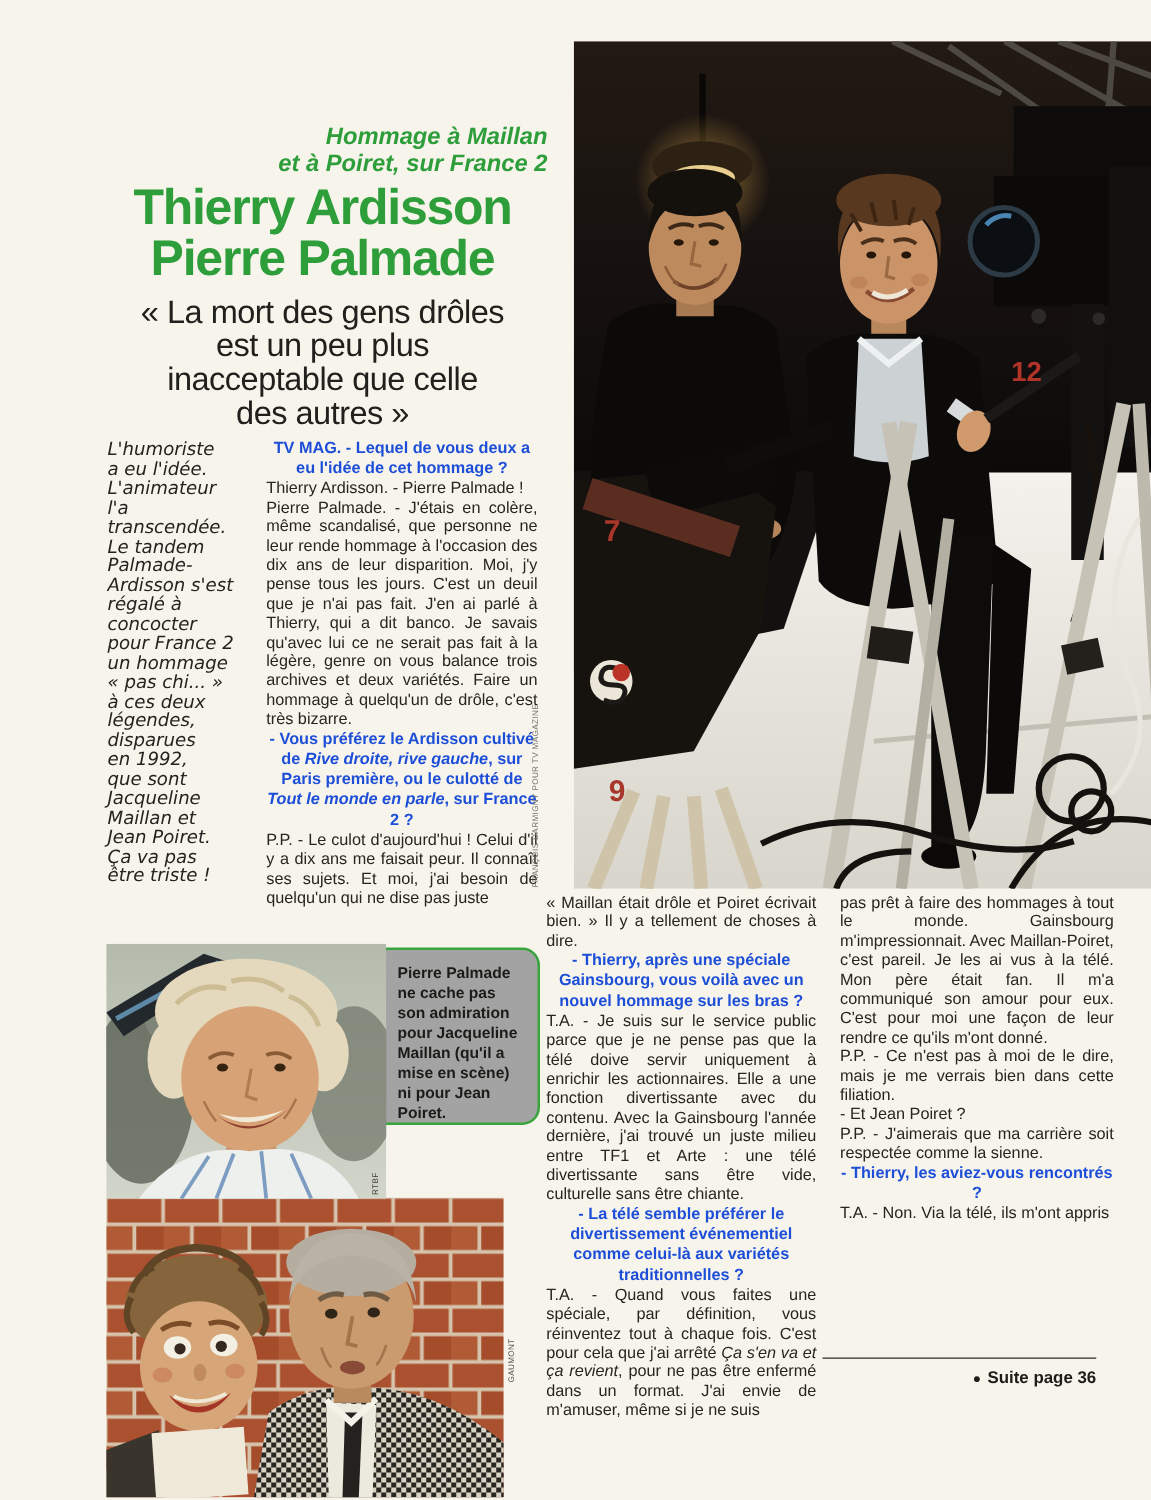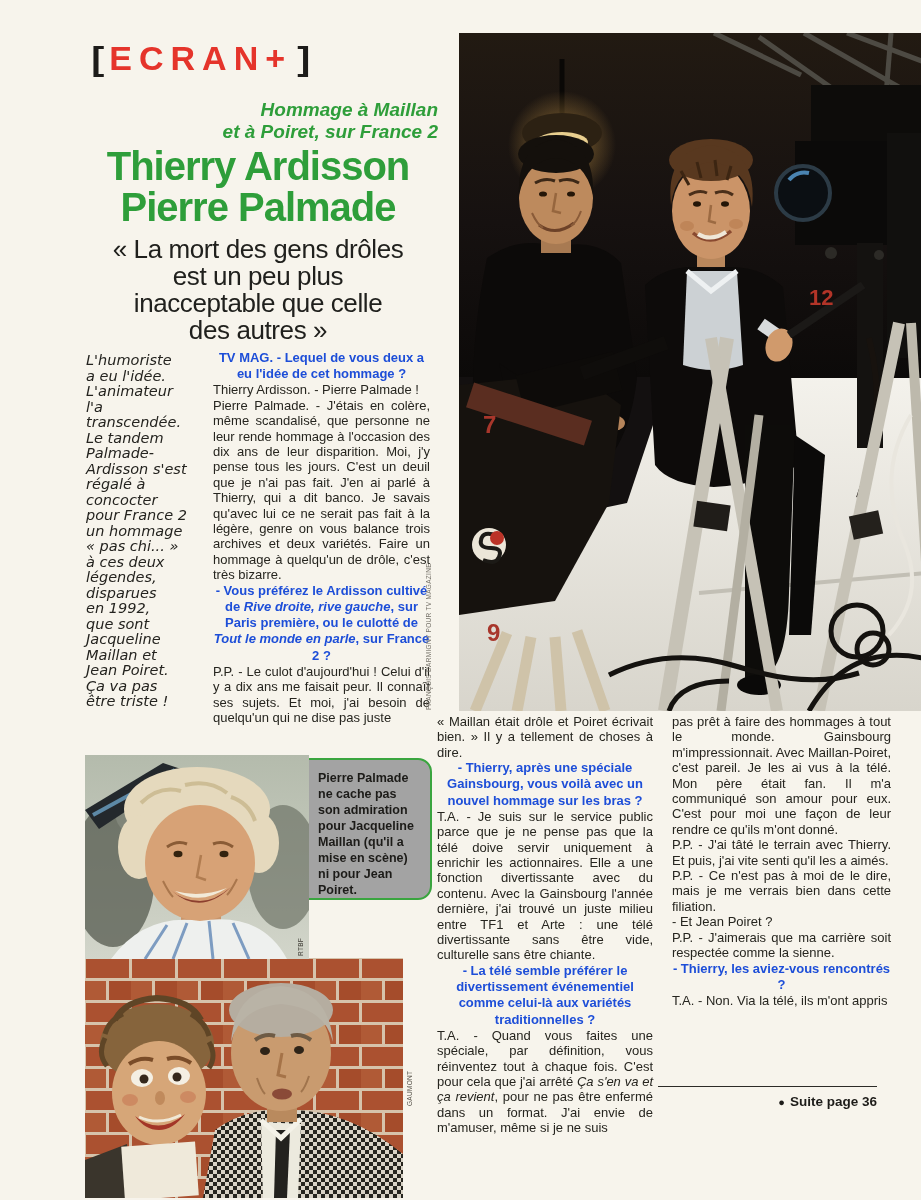--- a/index.html
+++ b/index.html
@@ -48,23 +48,20 @@
   .footer-rule{position:absolute;left:658px;top:1086px;width:219px;height:0;border-top:1.5px solid #2c2b27;}
   .suite{position:absolute;left:658px;top:1094px;width:219px;text-align:right;
          font-weight:bold;font-size:13.5px;color:#1d1c19;}
   .suite .marker{font-size:11px;margin-right:5px;}
 </style>
 </head>
 <body>
 
 <div class="page">
 
-  <div class="logo">
-    <span class="bracket">[</span><span class="logo-text">ECRAN+</span><span class="bracket">]</span>
-  </div>
 
   <div class="kicker">Hommage à Maillan
 et à Poiret, sur France 2</div>
   <h1 class="title">Thierry Ardisson
 Pierre Palmade</h1>
   <div class="quote">« La mort des gens drôles
 est un peu plus
 inacceptable que celle
 des autres »</div>
 
@@ -101,21 +98,20 @@
     </div>
   <div class="col col-3">
       <p class="a"><span>« Maillan était drôle et Poiret écrivait bien. » Il y a tellement de choses à dire.</span></p>
       <p class="q"><span>- Thierry, après une spéciale Gainsbourg, vous voilà avec un nouvel hommage sur les bras ?</span></p>
       <p class="a"><span>T.A. - Je suis sur le service public parce que je ne pense pas que la télé doive servir uniquement à enrichir les actionnaires. Elle a une fonction divertissante avec du contenu. Avec la Gainsbourg l'année dernière, j'ai trouvé un juste milieu entre TF1 et Arte : une télé divertissante sans être vide, culturelle sans être chiante.</span></p>
       <p class="q"><span>- La télé semble préférer le divertissement événementiel comme celui-là aux variétés traditionnelles ?</span></p>
       <p class="a"><span>T.A. - Quand vous faites une spéciale, par définition, vous réinventez tout à chaque fois. C'est pour cela que j'ai arrêté </span><span class="it">Ça s'en va et ça revient</span><span>, pour ne pas être enfermé dans un format. J'ai envie de m'amuser, même si je ne suis</span></p>
     </div>
   <div class="col col-4">
       <p class="a"><span>pas prêt à faire des hommages à tout le monde. Gainsbourg m'impressionnait. Avec Maillan-Poiret, c'est pareil. Je les ai vus à la télé. Mon père était fan. Il m'a communiqué son amour pour eux. C'est pour moi une façon de leur rendre ce qu'ils m'ont donné.</span></p>
-      <p class="a"><span>P.P. - J'ai tâté le terrain avec Thierry. Et puis, j'ai vite senti qu'il les a aimés.</span></p>
       <p class="a"><span>P.P. - Ce n'est pas à moi de le dire, mais je me verrais bien dans cette filiation.</span></p>
       <p class="a"><span>- Et Jean Poiret ?</span></p>
       <p class="a"><span>P.P. - J'aimerais que ma carrière soit respectée comme la sienne.</span></p>
       <p class="q"><span>- Thierry, les aviez-vous rencontrés ?</span></p>
       <p class="a"><span>T.A. - Non. Via la télé, ils m'ont appris</span></p>
     </div>
 
   <div class="main-photo">
     <svg class="photo-frame" viewBox="0 0 468 678" width="468" height="678" preserveAspectRatio="none">
       <defs>

